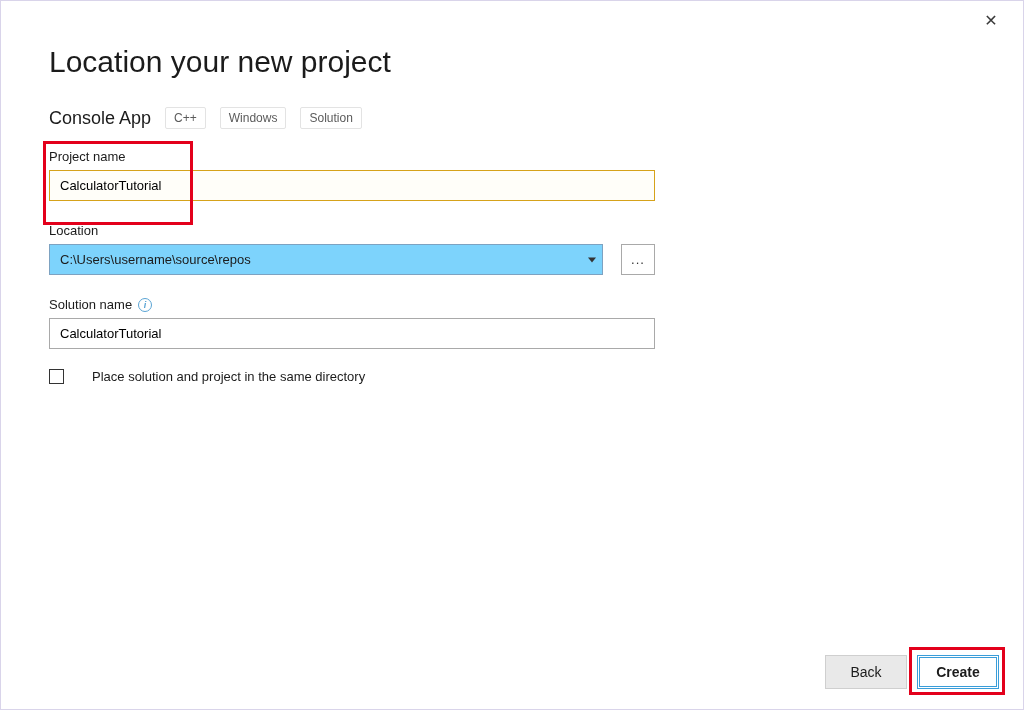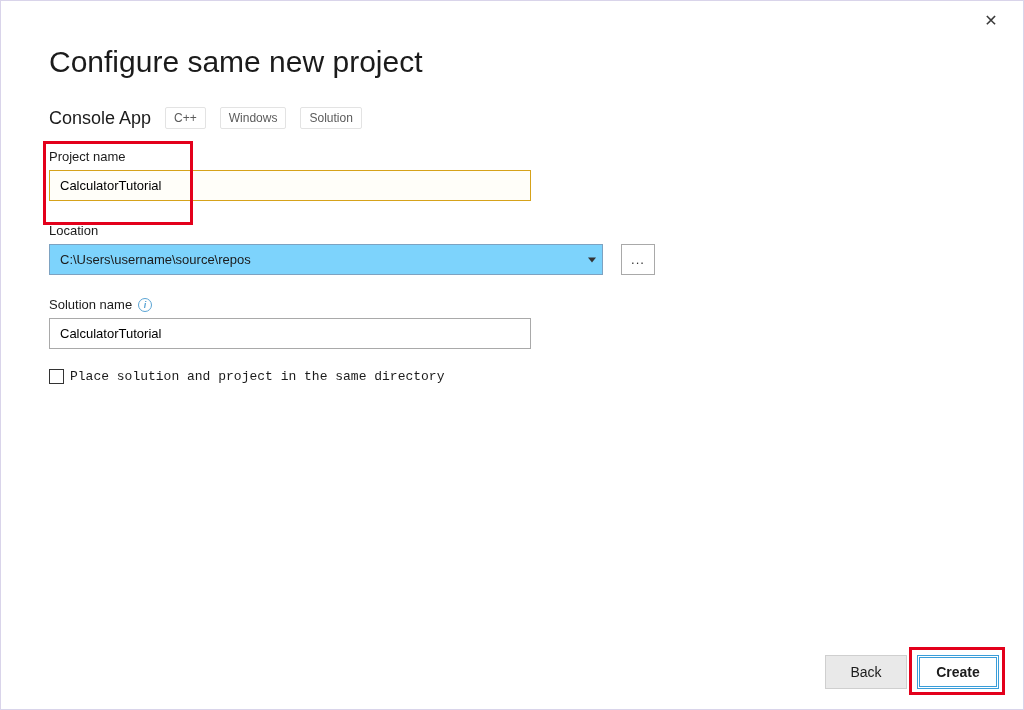--- a/index.html
+++ b/index.html
@@ -79,21 +79,21 @@
       color: #5aa4d4;
       border-radius: 50%;
       font-size: 9px;
       font-family: "Segoe UI", sans-serif;
       align-items: center;
       justify-content: center;
       font-style: italic;
       font-weight: 600;
     }
     .text-input {
-      width: 482px;
+      width: 606px;
       height: 31px;
       padding: 0 10px;
       font-size: 13px;
       font-family: inherit;
       border: 1px solid #a9a9a9;
       outline: none;
       background: #ffffff;
     }
     .project-name-input {
       border: 1px solid #d6a21a;
@@ -146,23 +146,22 @@
       background: #ffffff;
       font-size: 13px;
       color: #333333;
       cursor: pointer;
       letter-spacing: 1px;
     }
 
     .checkbox-row {
       display: flex;
       align-items: flex-end;
-      gap: 6px;
+      gap: 28px;
       margin-top: -2px;
-      font-family: Liberation Mono, monospace;
     }
     .cb {
       width: 15px;
       height: 15px;
       border: 1px solid #333333;
       background: #ffffff;
       cursor: pointer;
     }
     .cb-label { font-size: 13px; color: #1b1b1b; }
 
@@ -206,21 +205,21 @@
 <body>
 
 <div class="window">
 
   <button class="close-btn">
     <span>✕</span>
   </button>
 
   <div class="content">
 
-    <h1 class="title">Configure same new project</h1>
+    <h1 class="title">Location your new project</h1>
 
     <div class="template-row">
       <span class="template-name">Console App</span>
       <span class="tag">C++</span>
       <span class="tag">Windows</span>
       <span class="tag">Solution</span>
     </div>
 
     <div class="form-group">
       <div class="highlight-box hl-project-name"></div>

